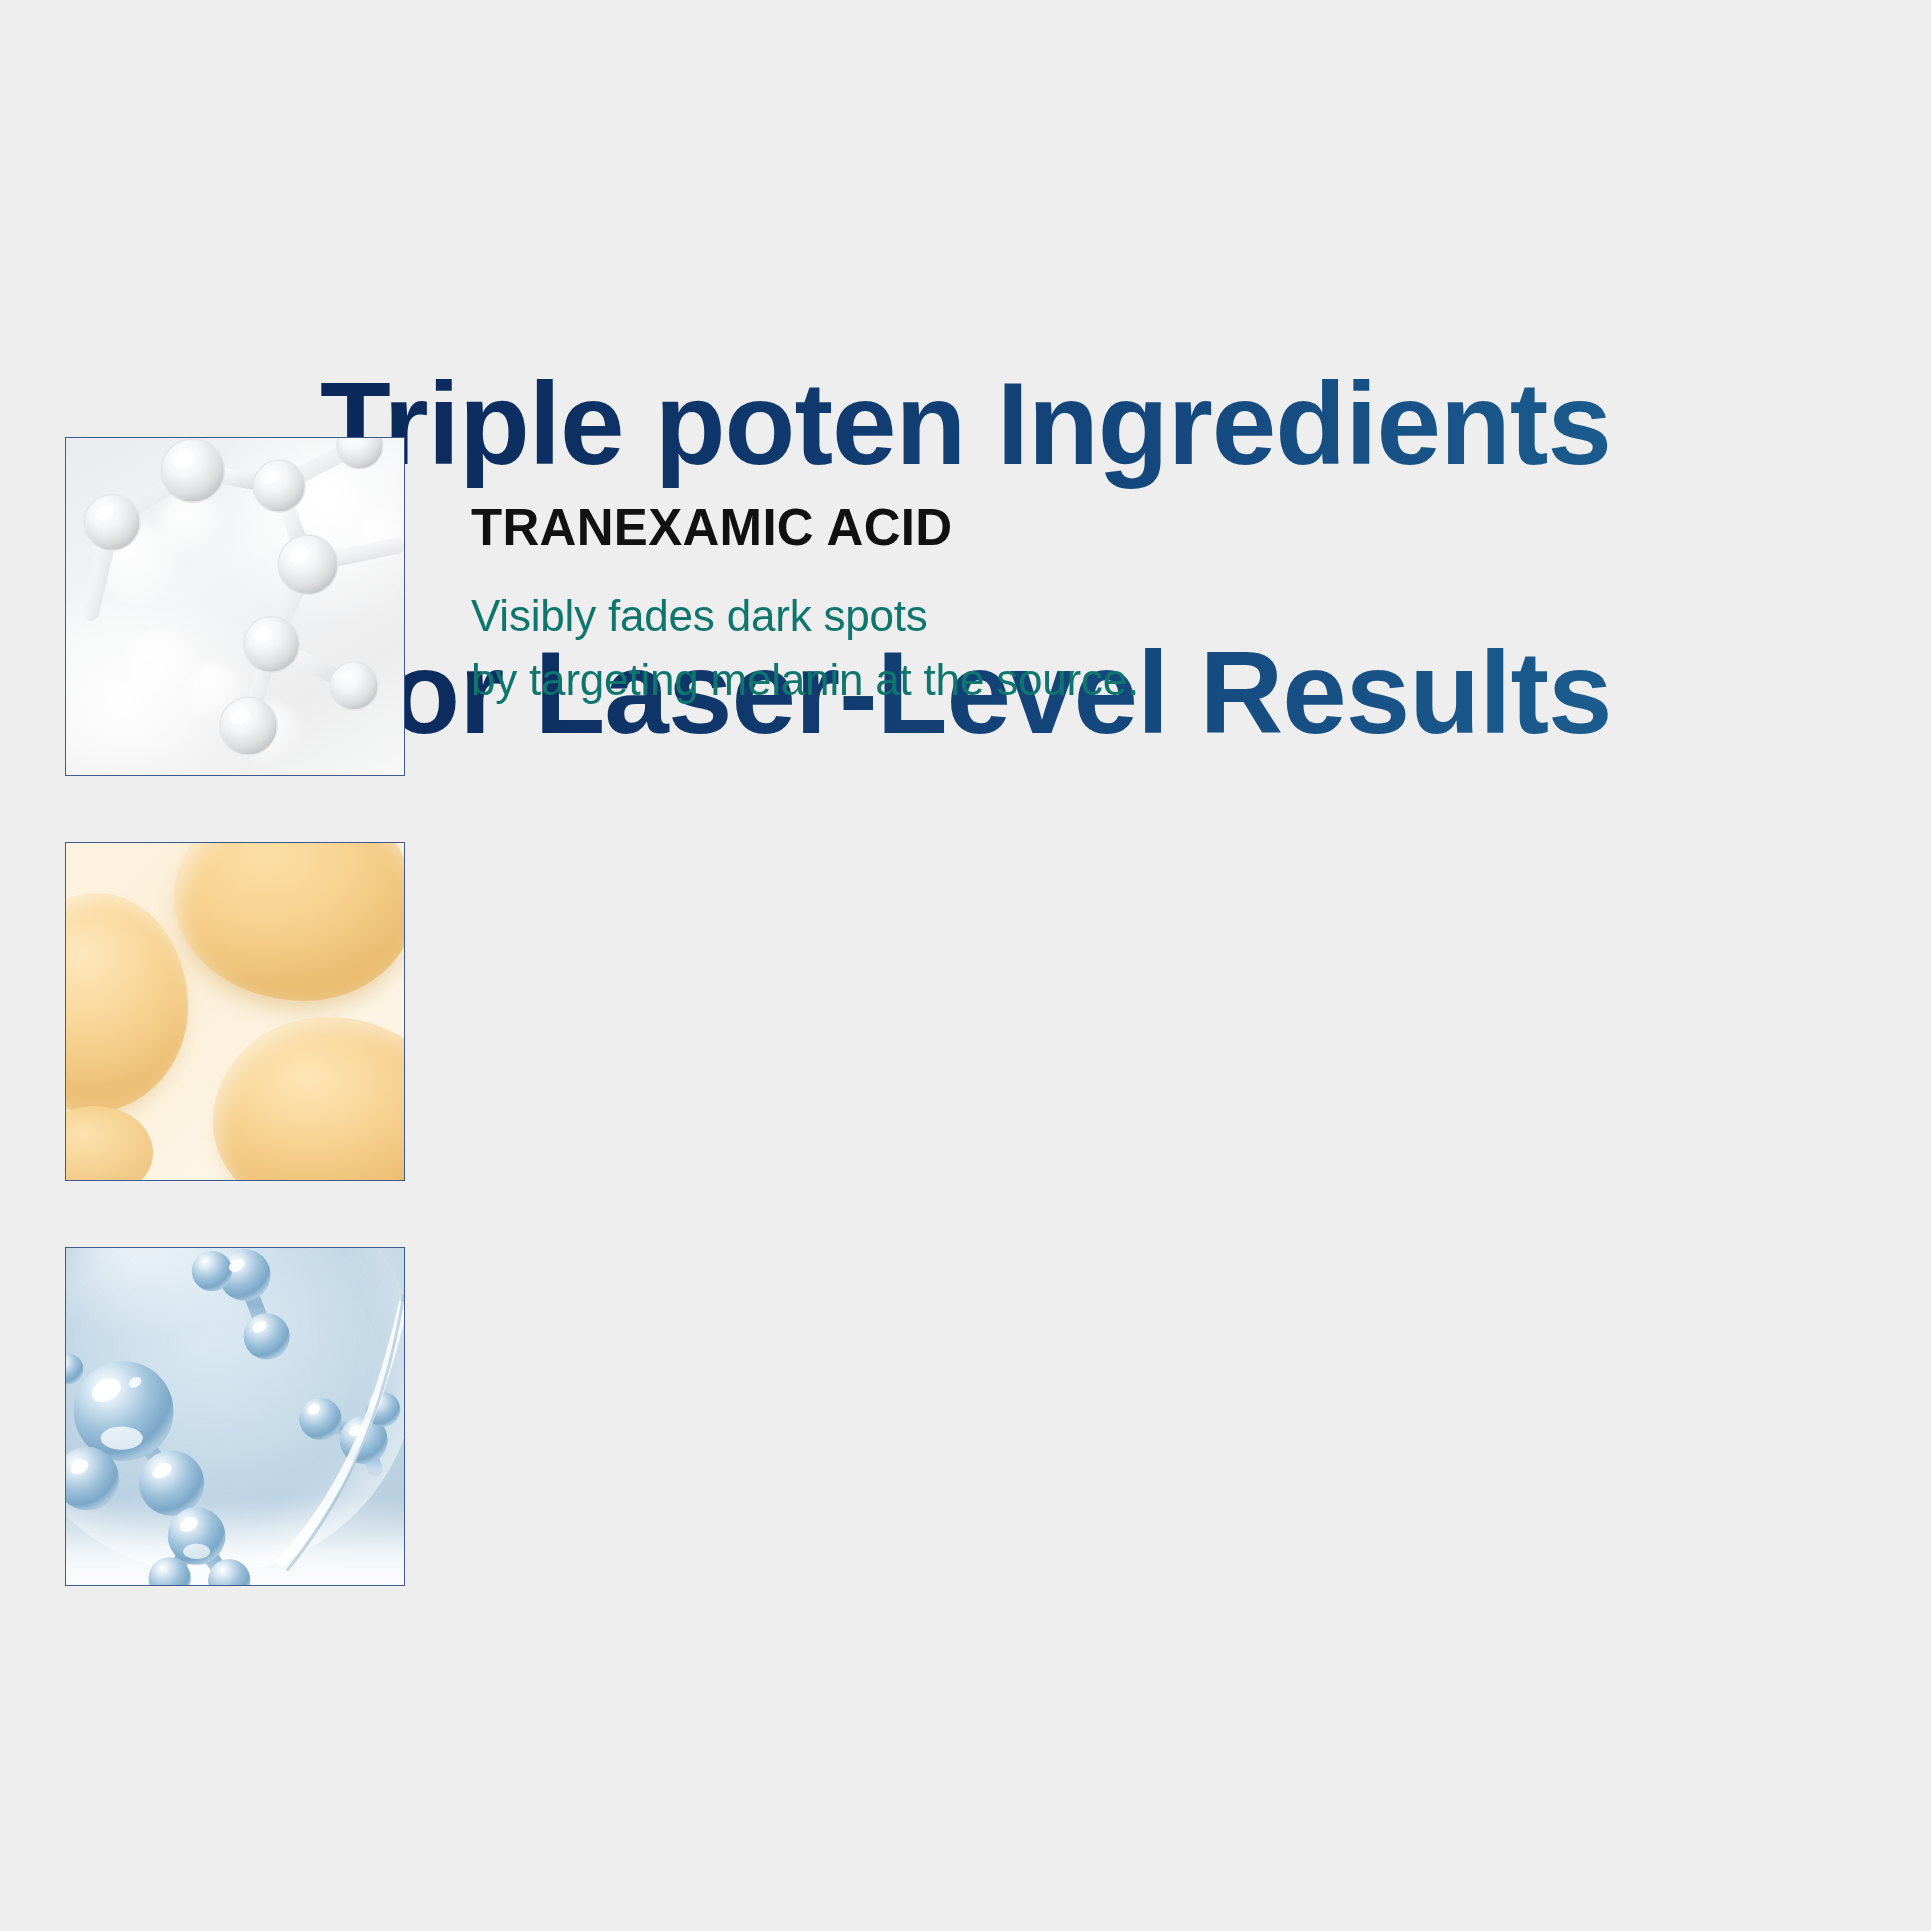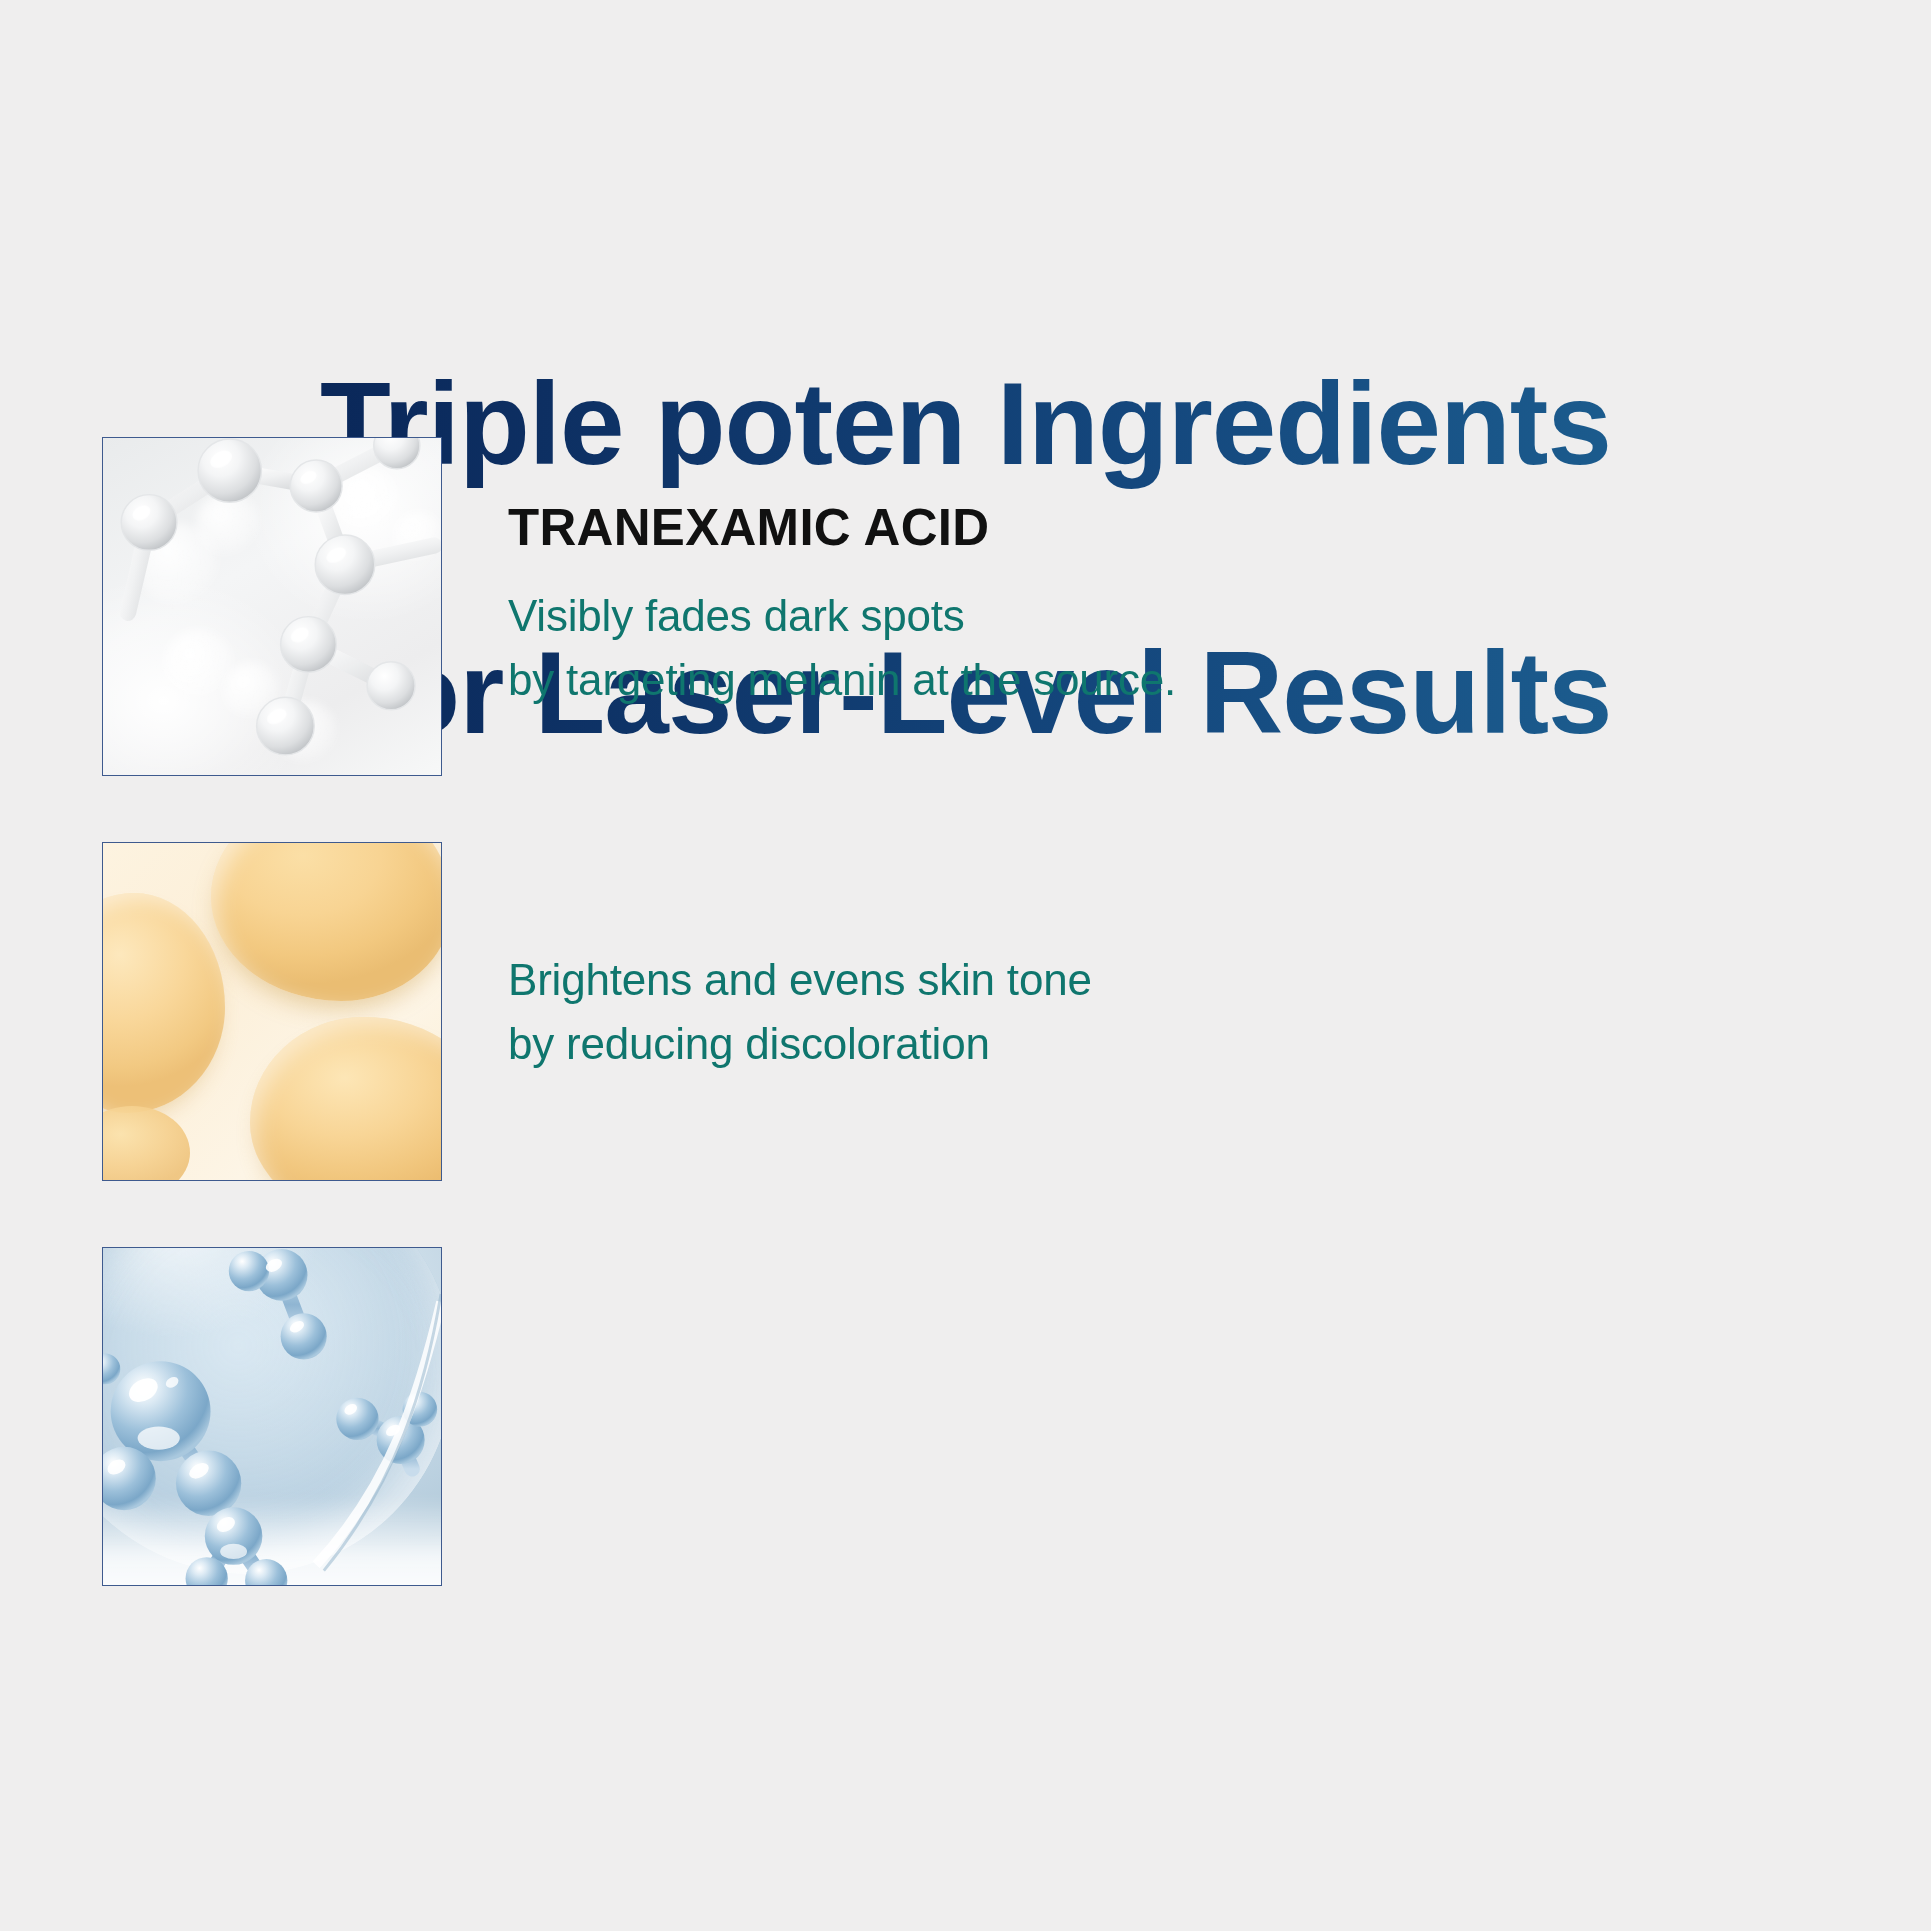--- a/index.html
+++ b/index.html
@@ -49,21 +49,21 @@
     position: absolute;
     left: 0;
     top: 437px;
     width: 1931px;
   }
   .row {
     position: relative;
     display: flex;
     align-items: center;
     margin-bottom: 66px;
-    padding-left: 102px;
+    padding-left: 65px;
   }
   .row:last-child { margin-bottom: 0; }
 
   .thumb {
     position: relative;
     flex: 0 0 auto;
     width: 340px;
     height: 339px;
     border: 1.9px solid #3e5a8e;
     box-sizing: border-box;
@@ -227,22 +227,20 @@
              border-radius:50% 50% 54% 46%/46% 52% 48% 54%;"></div>
         <div class="drop" style="width:237px;height:203px;left:147px;top:174px;
              background:radial-gradient(ellipse 70% 60% at 40% 30%, #fde6b6 0%, #f8d596 48%, #f1c67d 82%, #ecbd71 100%);
              box-shadow:0 11.6px 21px -7.7px rgba(200,150,60,0.30), inset 5.8px 9.7px 21px rgba(255,255,255,0.5);
              border-radius:48% 52% 50% 50%/52% 48% 52% 48%;"></div>
         <div class="drop" style="width:116px;height:93px;left:-29px;top:263px;
              background:radial-gradient(ellipse 70% 60% at 40% 30%, #fbe1a9 0%, #f5cf8c 60%, #eec27a 100%);
              border-radius:50%;opacity:0.9;"></div>
       </div>
       <div class="row-text">
-        <div class="ing-desc">Brightens and evens skin tone
-by reducing discoloration</div>
       </div>
     </div>
 
     <div class="row">
       <div class="thumb thumb-bubble">
         <div class="bigbubble" style="width:415px;height:415px;left:-64px;top:-89px;"></div>
         <div class="floor"></div>
         <svg viewBox="0 0 352 351" preserveAspectRatio="none">
           <defs>
             <radialGradient id="blueAtom" cx="33%" cy="26%" r="76%">

